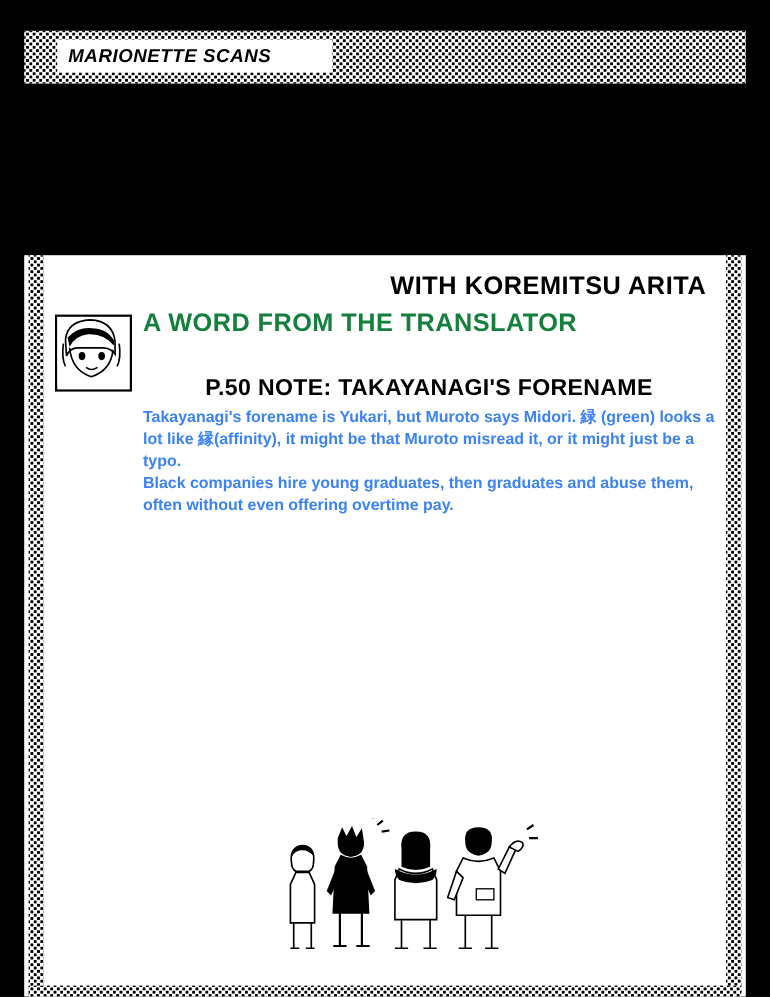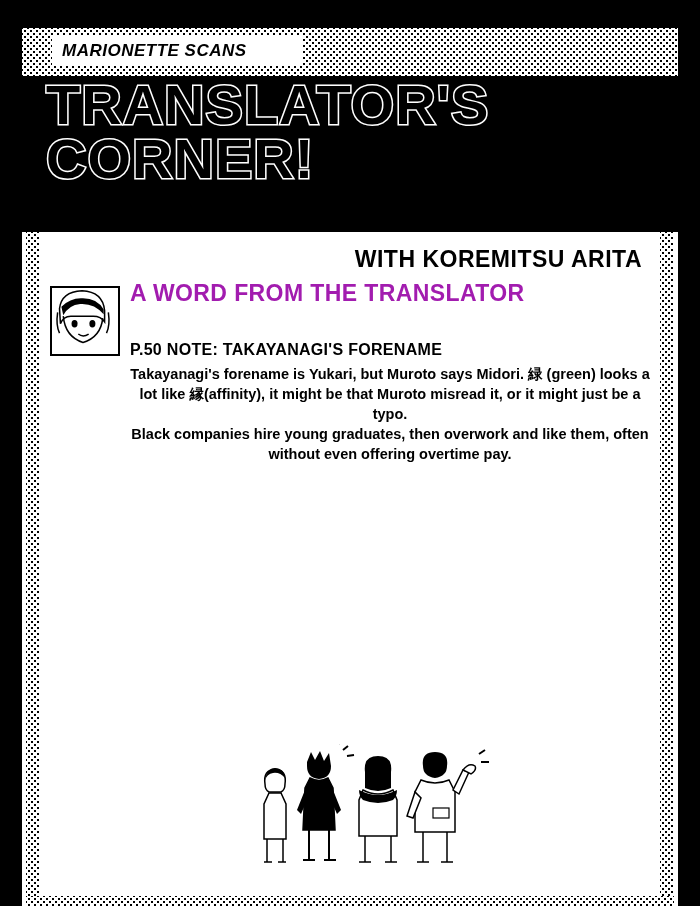--- a/index.html
+++ b/index.html
@@ -138,39 +138,39 @@
     left: 108px;
     top: 48px;
     width: 520px;
   }
 
   h2.section-head {
     margin: 0 0 4px 0;
     font-size: 23px;
     font-weight: bold;
     letter-spacing: 0.4px;
-    color: #a21caf;
+    color: #15803d;
     text-transform: uppercase;
   }
   h3.note-head {
     margin: 22px 0 5px 0;
-    font-size: 16px;
+    font-size: 21px;
     font-weight: bold;
     letter-spacing: 0.3px;
     color: #000;
     text-transform: uppercase;
+    text-align: center;
   }
   h3.note-head.first { margin-top: 34px; }
   p.note-body {
     margin: 0;
     font-size: 14.5px;
     line-height: 20px;
-    color: #000000;
+    color: #3b82f6;
     font-weight: 600;
-    text-align: center;
   }
 
   
   .illus {
     position: absolute;
     left: 225px;
     bottom: 40px;
     width: 260px;
     height: 130px;
   }
@@ -206,24 +206,20 @@
   <div class="edge edge-left"></div>
   <div class="edge edge-right"></div>
   <div class="edge-top"></div>
   <div class="edge-bottom"></div>
 
   <div class="band-top dots">
     <div class="label-plate"></div>
     <div class="band-label">MARIONETTE SCANS</div>
   </div>
 
-  <div class="title-block">
-    <div class="title-line">TRANSLATOR'S</div>
-    <div class="title-line">CORNER!</div>
-  </div>
 
   <div class="panel">
 
     <div class="strip strip-left dots"></div>
     <div class="strip strip-right dots"></div>
     <div class="strip-bottom dots"></div>
 
     <div class="with-credit">WITH KOREMITSU ARITA</div>
 
     <div class="avatar">
@@ -239,21 +235,21 @@
         <path d="M60 26 Q62 40 58 48" fill="none" stroke="#000" stroke-width="1.6"></path>
       </svg>
     </div>
 
     <div class="body-col">
       <h2 class="section-head">A WORD FROM THE TRANSLATOR</h2>
 
       <h3 class="note-head first">P.50 NOTE: TAKAYANAGI'S FORENAME</h3>
       <p class="note-body">Takayanagi's forename is Yukari, but Muroto says Midori. 緑 (green) looks  a lot like 縁(affinity), it might be that Muroto misread  it, or it might just be a typo.</p>
 
-      <p class="note-body">Black companies hire young graduates, then overwork and like them, often without even offering overtime pay.</p>
+      <p class="note-body">Black companies hire young graduates, then graduates and abuse them, often without even offering overtime pay.</p>
 
     </div>
 
     <div class="illus">
       <svg viewBox="0 0 260 130" width="260" height="130">
 
         <g>
           <path d="M18 40 Q16 26 28 25 Q40 26 38 40 Q38 46 34 48 L22 48 Q18 46 18 40 Z" fill="#ffffff" stroke="#000" stroke-width="1.5"></path>
           <path d="M18 36 Q20 24 28 24 Q37 24 38 34 Q33 28 26 29 Q20 30 18 36 Z" fill="#000"></path>
           <path d="M22 49 L34 49 L39 60 L39 95 L17 95 L17 60 Z" fill="#ffffff" stroke="#000" stroke-width="1.5"></path>

